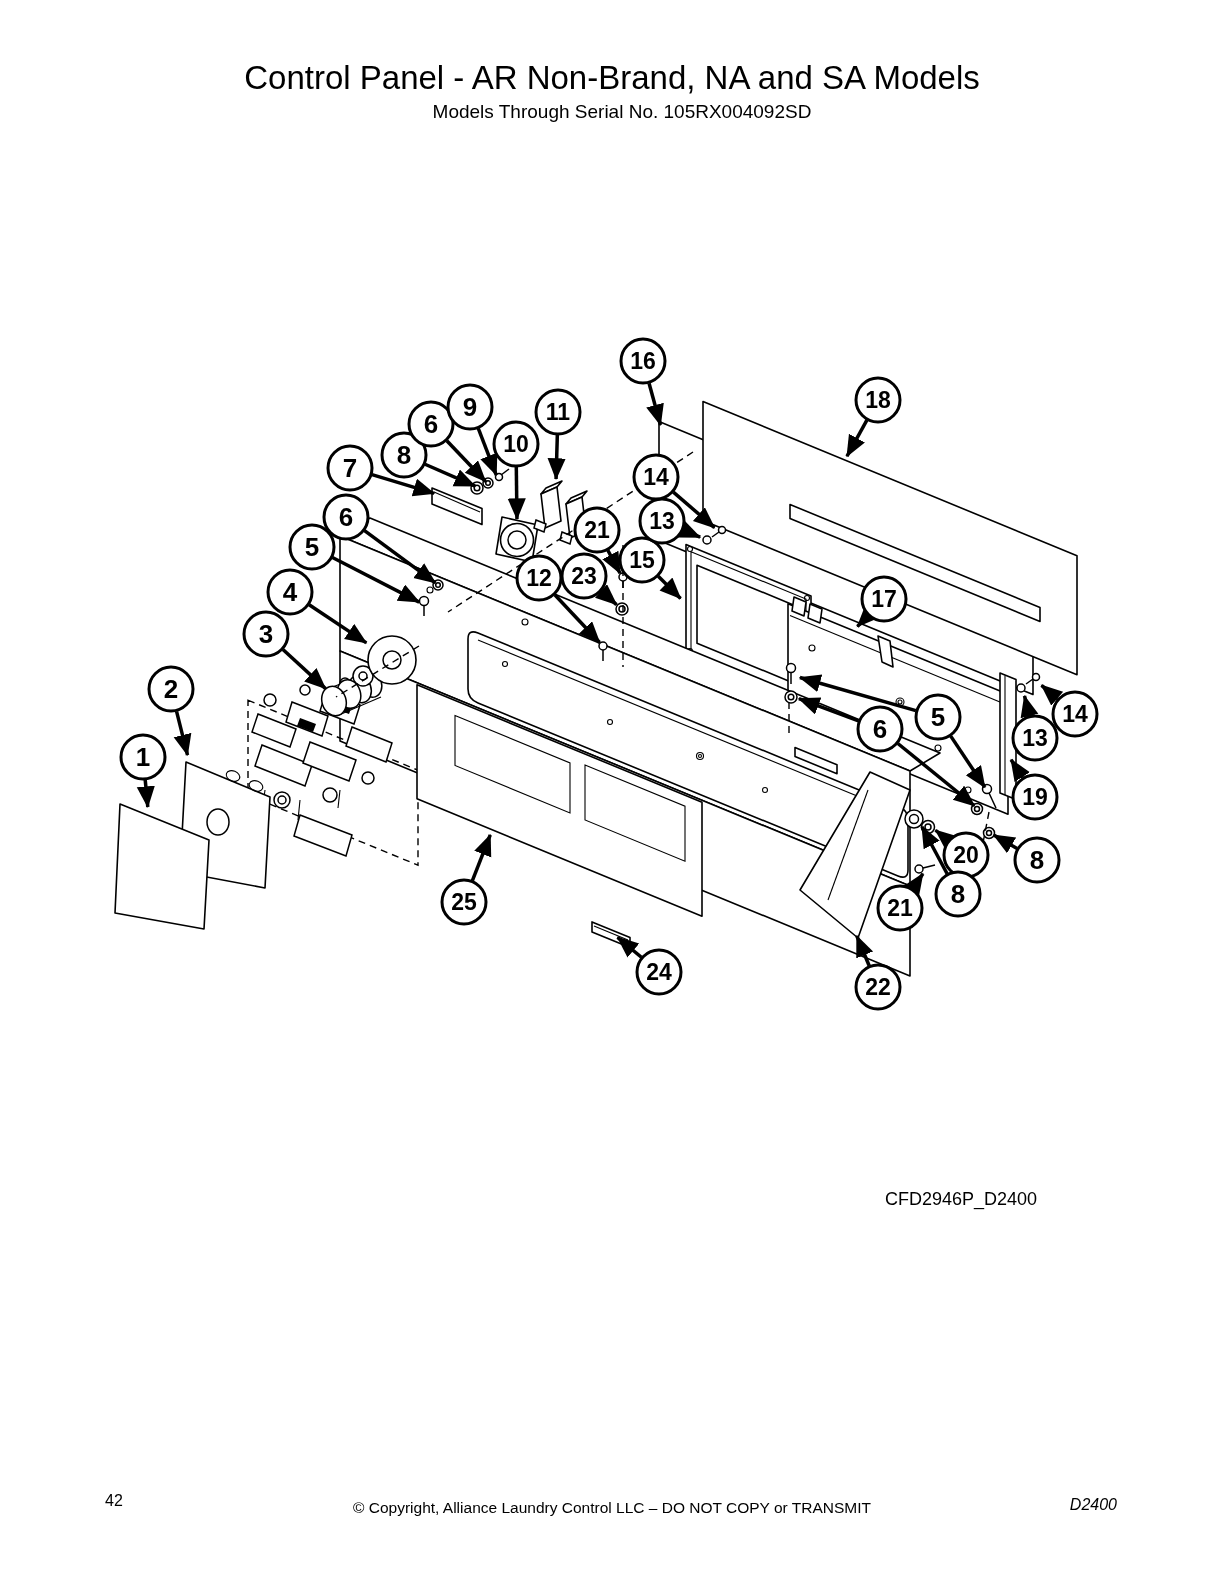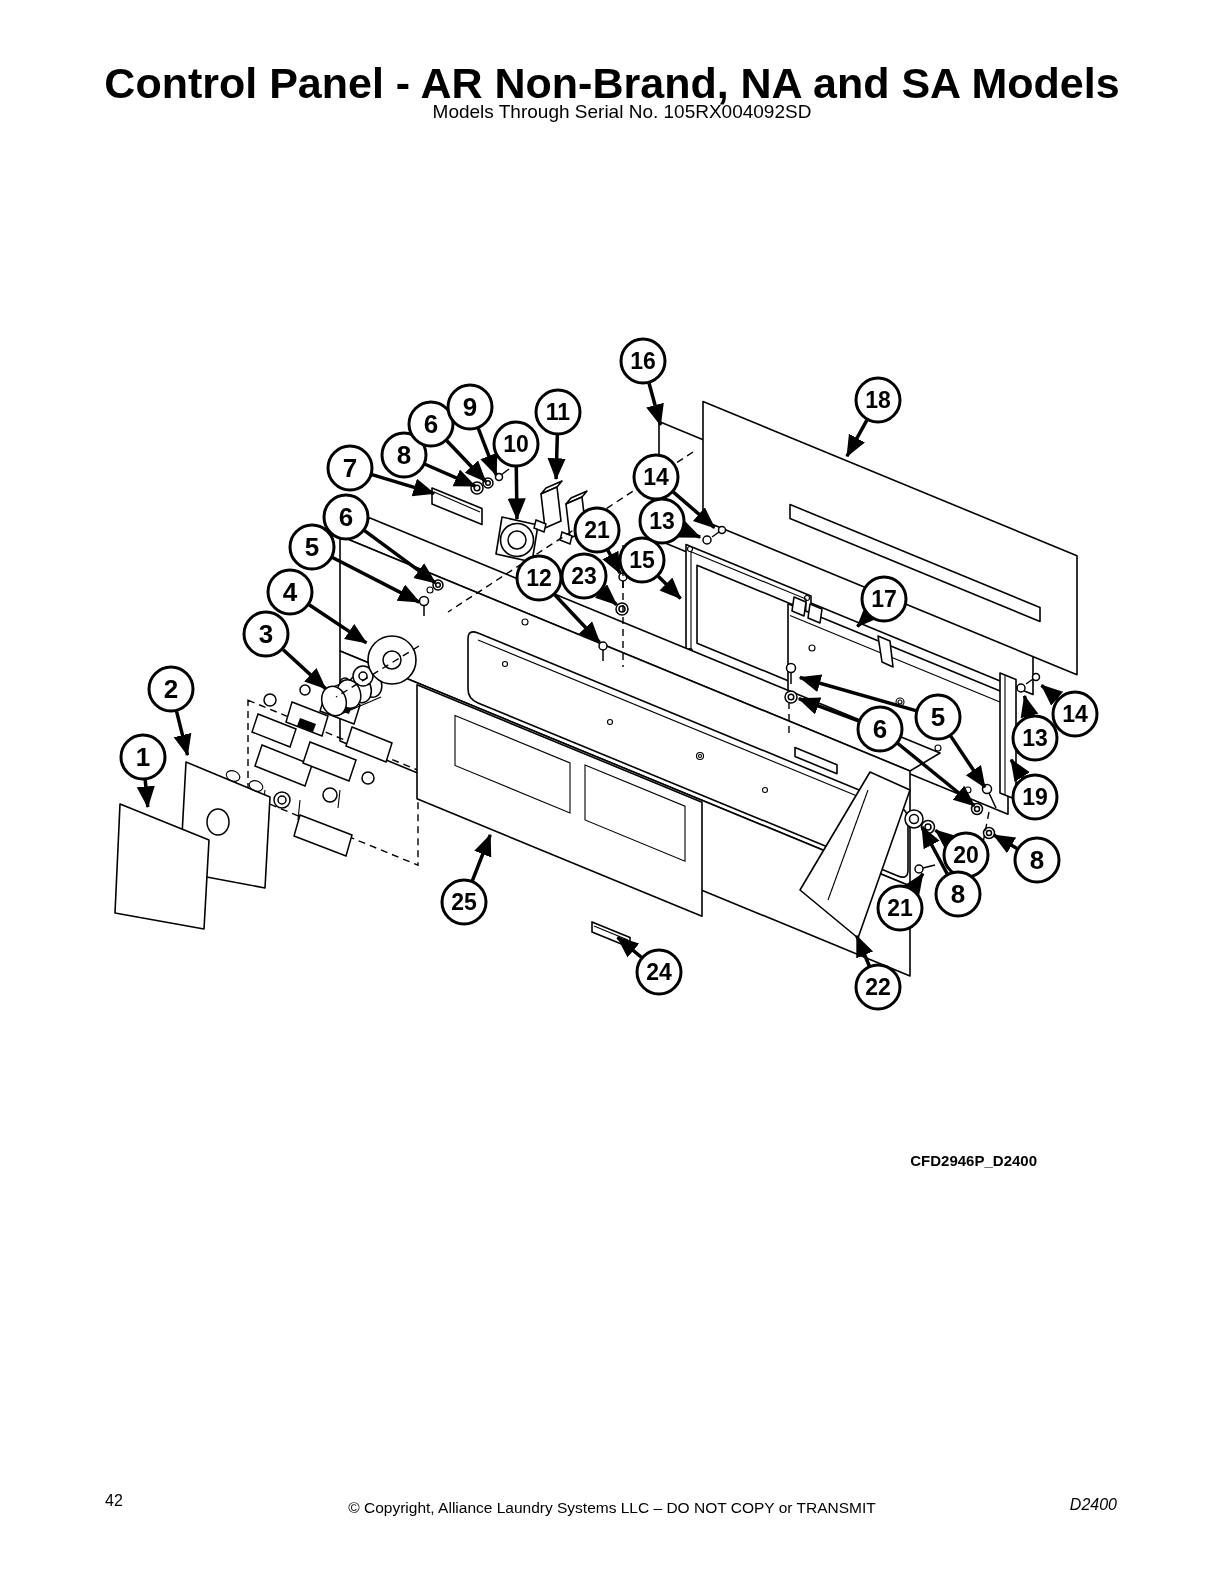--- a/index.html
+++ b/index.html
@@ -1,21 +1,21 @@
 <!DOCTYPE html>
 <html><head>
 <meta charset="utf-8">
 <style>
   html,body{margin:0;padding:0;background:#fff;}
   .page{position:relative;width:1224px;height:1584px;background:#fff;overflow:hidden;
         font-family:"Liberation Sans", sans-serif;color:#000;}
   .title{position:absolute;top:59px;left:0;right:0;text-align:center;
-         font-size:43px;font-weight:bold;letter-spacing:0px;}
+         font-size:33px;font-weight:normal;letter-spacing:0px;}
   .subtitle{position:absolute;top:101px;left:0;right:0;text-align:center;font-size:19px;padding-left:20px;}
-  .figcode{position:absolute;top:1152px;right:187px;font-size:15px;font-weight:bold;}
+  .figcode{position:absolute;top:1189px;right:187px;font-size:18px;}
   .pagenum{position:absolute;top:1492px;left:105px;font-size:16px;}
   .copyright{position:absolute;top:1499px;left:0;right:0;text-align:center;font-size:15.5px;}
   .doccode{position:absolute;top:1496px;right:107px;font-size:16px;font-style:italic;}
   svg{position:absolute;top:0;left:0;}
   .part{fill:#fff;stroke:#000;stroke-width:1.6;stroke-linejoin:round;}
   .thin{fill:none;stroke:#000;stroke-width:1.1;}
   .fast{fill:#fff;stroke:#000;stroke-width:1.5;}
   .dark{fill:#000;stroke:none;}
   .dash{fill:none;stroke:#000;stroke-width:1.4;stroke-dasharray:7 5;}
 </style>
@@ -356,15 +356,15 @@
         <g>
           <line x1="472.38118501735175" y1="880.5814160667677" x2="490.27120130283896" y2="834.8624855594115" stroke="#000000" stroke-width="3.5" marker-end="url(#ah)"></line>
           <circle cx="464" cy="902" r="22" fill="#ffffff" stroke="#000000" stroke-width="3"></circle>
           <text x="464" y="910" text-anchor="middle" font-family="&quot;Liberation Sans&quot;, sans-serif" font-size="23" font-weight="bold" fill="#000000">25</text>
         </g>
       </g>
   </svg>
 
   <div class="figcode">CFD2946P_D2400</div>
   <div class="pagenum">42</div>
-  <div class="copyright">© Copyright, Alliance Laundry Systems LLC – DO NOT COPY or TRANSMIT</div>
+  <div class="copyright">© Copyright, Alliance Laundry Control LLC – DO NOT COPY or TRANSMIT</div>
   <div class="doccode">D2400</div>
 </div>
 
 </body></html>

